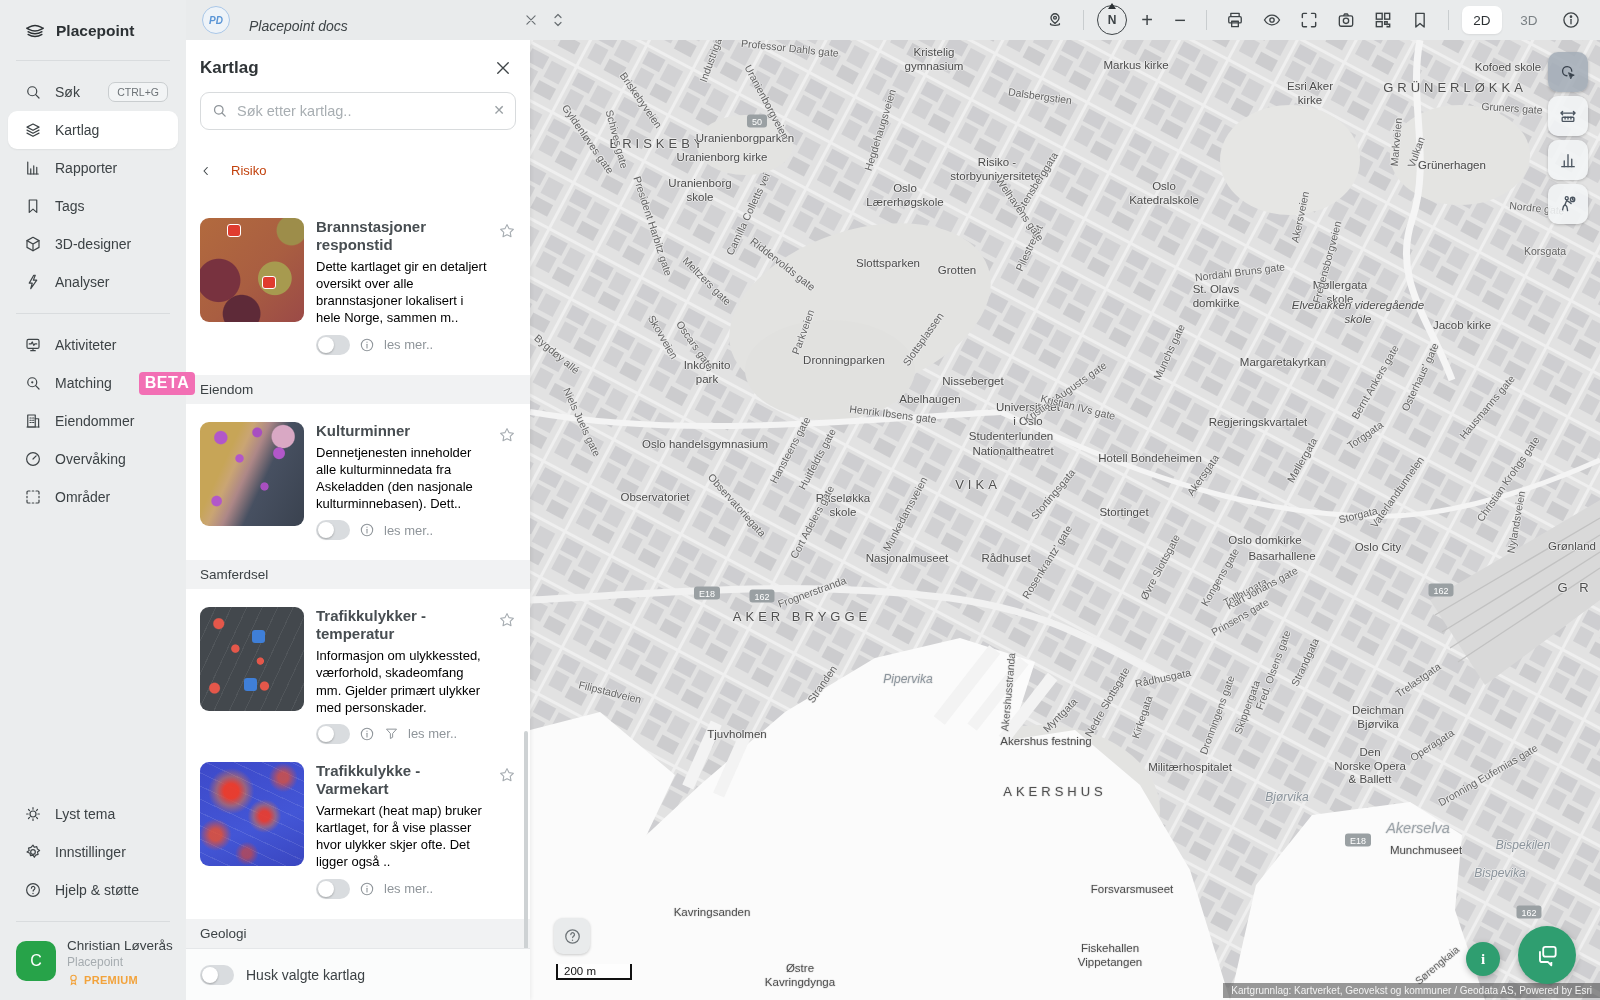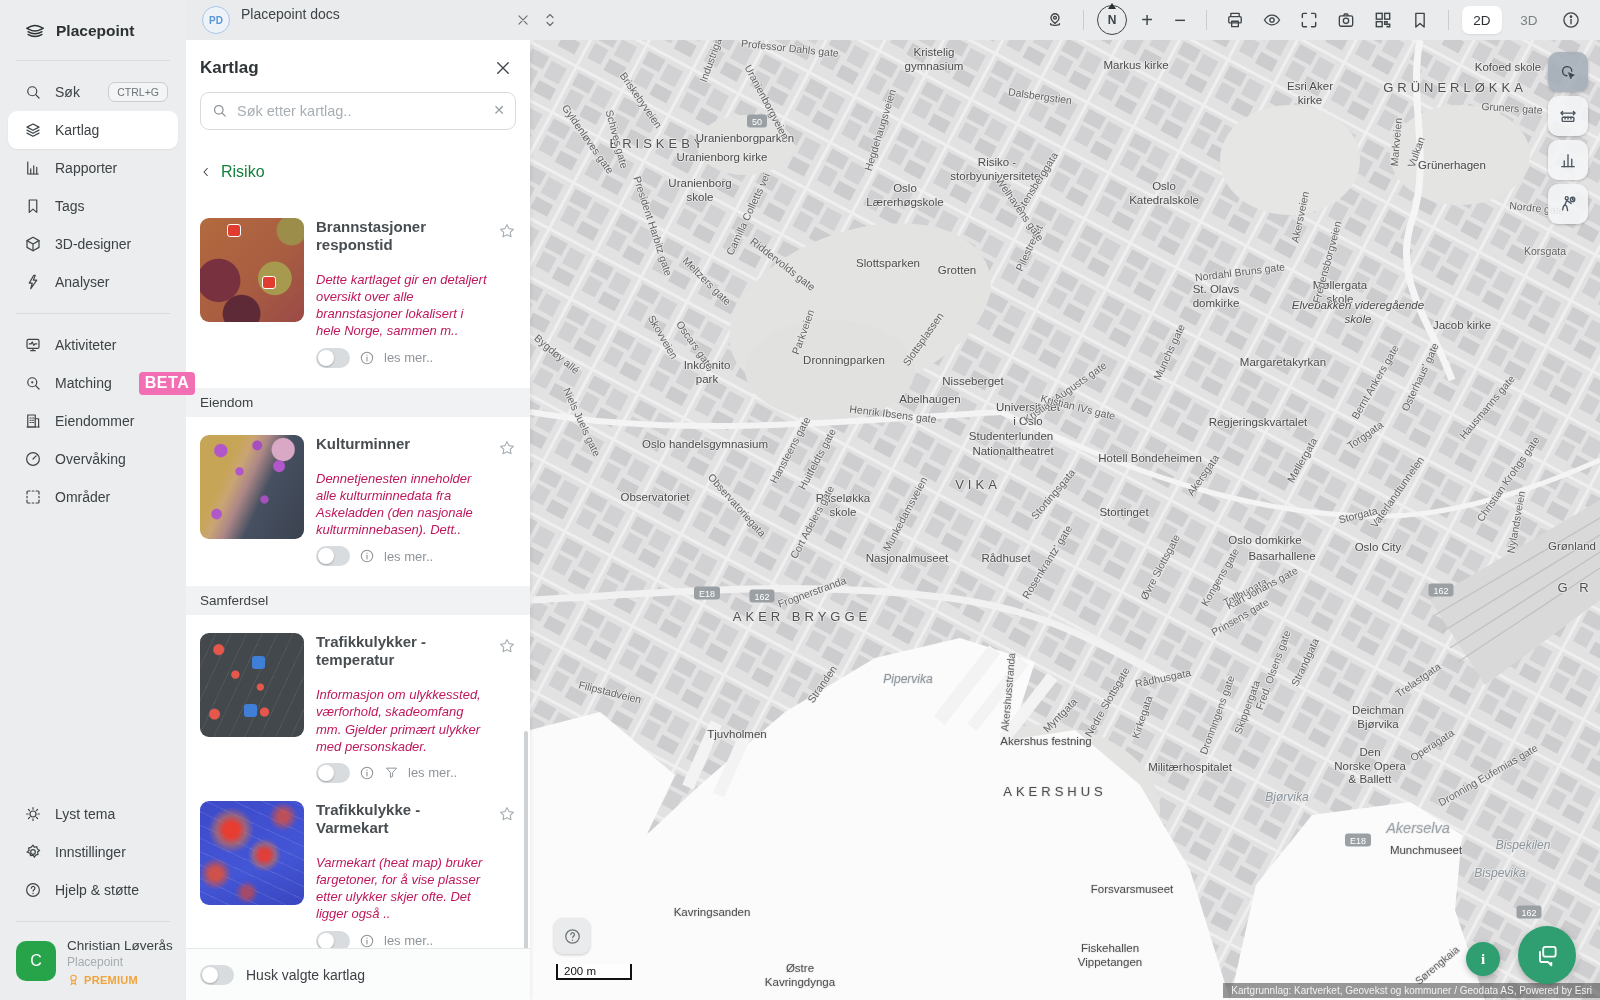--- a/index.html
+++ b/index.html
@@ -20,21 +20,21 @@
   .kbd{margin-left:auto;font-size:10.5px;color:#6d7377;border:1px solid #c9cdcf;border-radius:7px;padding:3px 8px;background:#f2f4f5;}
   .beta{margin-left:14px;font-size:16px;font-weight:bold;color:#fff;background:#f26fb4;border-radius:4px;padding:2.5px 6px;letter-spacing:.5px;}
   .side-footer{position:absolute;left:0;right:0;bottom:0;padding:0 0 14px 0;}
   .user-row{display:flex;align-items:flex-start;gap:11px;padding:12px 10px 0 16px;}
   .avatar{width:40px;height:40px;border-radius:10px;background:#27a349;color:#fff;display:flex;align-items:center;justify-content:center;font-size:16px;margin-top:3px;}
   .user-name{font-size:13.5px;color:#3c4245;}
   .user-org{font-size:12px;color:#a6acb0;margin-top:2px;}
   .user-plan{display:flex;align-items:center;gap:4px;font-size:11px;font-weight:bold;color:#f2a33c;margin-top:4px;letter-spacing:.3px;}
   
   .topbar{position:absolute;left:186px;top:0;right:0;height:40px;background:#e9ebec;z-index:25;display:flex;align-items:center;}
-  .doc-chip{display:flex;align-items:flex-start;gap:11px;margin-left:16px;}
+  .doc-chip{display:flex;align-items:flex-end;gap:19px;margin-left:16px;font-style:italic;}
   .pd-circle{width:26px;height:26px;border-radius:50%;border:1.5px solid #a9c7e8;color:#5a95d6;font-size:10px;font-weight:bold;display:flex;align-items:center;justify-content:center;background:#eef3f8;}
   .doc-label{font-size:14px;color:#3e4447;}
   .chip-x{margin-left:176px;cursor:pointer;}
   .chip-sort{margin-left:14px;cursor:pointer;}
   .tb-right{margin-left:auto;display:flex;align-items:center;gap:7px;padding-right:14px;}
   .tb-btn{width:30px;height:30px;display:flex;align-items:center;justify-content:center;border-radius:7px;cursor:pointer;}
   .tb-div{width:1px;height:20px;background:#c9cdcf;margin:0 6px;}
   .compass{width:28px;height:28px;border:1.6px solid #3e4447;border-radius:50%;display:flex;align-items:center;justify-content:center;font-size:12px;font-weight:bold;position:relative;cursor:pointer;}
   .compass:before{content:"";position:absolute;top:-7px;left:50%;transform:translateX(-50%);border:4px solid transparent;border-bottom:6px solid #2c3134;}
   .dim-btn{min-width:32px;height:28px;display:flex;align-items:center;justify-content:center;font-size:13.5px;border-radius:7px;cursor:pointer;color:#7a8084;padding:0 4px;}
@@ -42,28 +42,28 @@
   .pm{font-size:20px;color:#3e4447;width:26px;text-align:center;cursor:pointer;line-height:1;}
   
   .panel{position:absolute;left:186px;top:40px;width:344px;bottom:0;background:#ffffff;z-index:20;overflow:hidden;box-shadow:1px 0 4px rgba(0,0,0,.07);}
   .panel-head{display:flex;align-items:center;justify-content:space-between;padding:18px 18px 6px 14px;}
   .panel-title{font-size:17px;font-weight:bold;color:#2f3437;}
   .search-wrap{margin:8px 14px 13px 14px;position:relative;}
   .search-input{width:100%;box-sizing:border-box;height:38px;border:1px solid #d8dbdd;border-radius:9px;padding:0 34px 0 36px;font-size:14.5px;color:#3c4245;background:#fff;outline:none;font-family:"Liberation Sans",sans-serif;}
   .search-input::placeholder{color:#a8aeb2;}
   .search-ic{position:absolute;left:11px;top:10px;}
   .search-clear{position:absolute;right:11px;top:10px;cursor:pointer;color:#9aa0a4;font-size:14px;}
-  .back-row{display:flex;align-items:center;gap:9px;padding:20px 14px 8px 14px;font-size:16px;color:#15803d;cursor:pointer;}
+  .back-row{display:flex;align-items:center;gap:19px;padding:20px 14px 8px 14px;font-size:13px;color:#c2410c;cursor:pointer;}
   .cards{position:absolute;top:170px;bottom:52px;left:0;right:0;overflow:hidden;}
   .section-strip{background:#f1f2f3;padding:7px 14px;font-size:13.5px;color:#3c4245;margin:10px 0;}
   .card{display:flex;gap:12px;padding:8px 14px 10px 14px;position:relative;}
   .thumb{width:104px;height:104px;border-radius:9px;flex:none;position:relative;overflow:hidden;cursor:pointer;}
   .card-body{flex:1;min-width:0;padding-right:26px;}
   .card-title{font-size:15px;font-weight:bold;color:#474d51;line-height:1.2;}
-  .card-desc{font-size:13px;color:#be185d;line-height:1.32;margin-top:17px;font-style:italic;}
+  .card-desc{font-size:13px;color:#000000;line-height:1.32;margin-top:4px;}
   .card-star{position:absolute;right:14px;top:12px;cursor:pointer;}
   .ctrl-row{display:flex;align-items:center;gap:9px;margin-top:8px;}
   .toggle{width:34px;height:20px;border-radius:10px;background:#d9dcdf;position:relative;cursor:pointer;flex:none;}
   .toggle:before{content:"";position:absolute;left:2px;top:2px;width:16px;height:16px;border-radius:50%;background:#fff;box-shadow:0 1px 2px rgba(0,0,0,.25);}
   .lesmer{font-size:13px;color:#8f959a;cursor:pointer;}
   .bottom-bar{position:absolute;left:0;right:0;bottom:0;height:52px;background:#fbfcfc;border-top:1px solid #e5e7e9;display:flex;align-items:center;gap:12px;padding-left:14px;box-sizing:border-box;}
   .bottom-bar .lbl{font-size:14px;color:#3c4245;}
   .panel-scroll{position:absolute;right:2px;top:72%;width:4px;height:24%;border-radius:2px;background:#ced2d4;}
   
   .thumb-fire{background:
@@ -478,21 +478,21 @@
           <span class="card-star">
             <svg width="18" height="18" viewBox="0 0 24 24" fill="none" stroke="#a7adb2" stroke-width="1.5" stroke-linejoin="round">
               <path d="M12 3.5l2.6 5.3 5.9.9-4.2 4.1 1 5.8L12 16.9l-5.3 2.7 1-5.8-4.2-4.1 5.9-.9z"></path>
             </svg>
           </span>
         </div>
         <div class="card">
           <div class="thumb thumb-heat"></div>
           <div class="card-body">
             <div class="card-title">Trafikkulykke - Varmekart</div>
-            <div class="card-desc">Varmekart (heat map) bruker fargetoner, for å vise plasser etter ulykker skjer ofte. Det ligger også ..</div>
+            <div class="card-desc">Varmekart (heat map) bruker kartlaget, for å vise plasser hvor ulykker skjer ofte. Det ligger også ..</div>
             <div class="ctrl-row">
               <span class="toggle"></span>
               <span style="color:#8f959a">
                 <svg width="16" height="16" viewBox="0 0 24 24" fill="none" stroke="currentColor" stroke-width="1.6" stroke-linecap="round" stroke-linejoin="round">
                   <circle cx="12" cy="12" r="8.5"></circle>
                   <path d="M12 11v5.5"></path>
                   <circle cx="12" cy="7.8" r="0.9" fill="currentColor" stroke="none"></circle>
                 </svg>
               </span>
               <span class="lesmer">les mer..</span>

